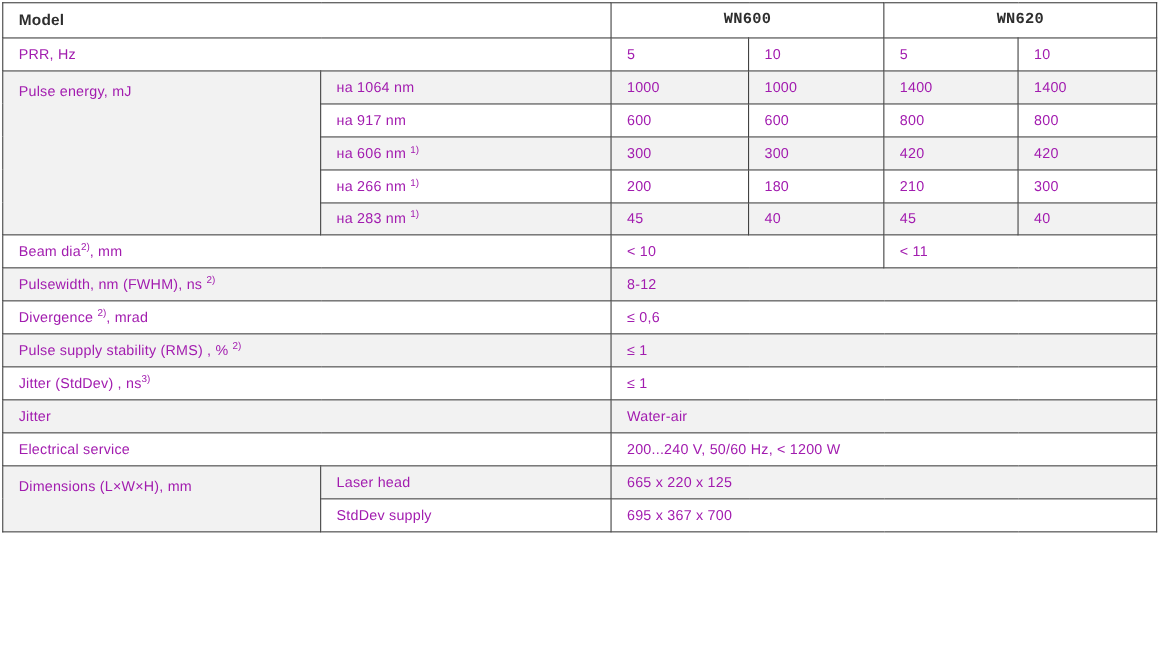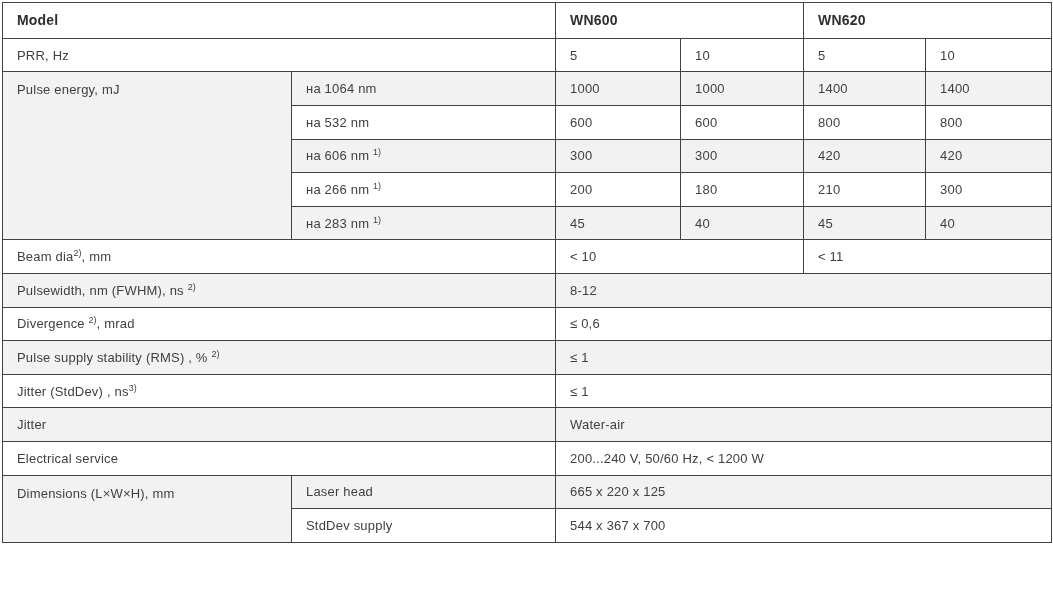--- a/index.html
+++ b/index.html
@@ -5,39 +5,39 @@
   * { box-sizing: border-box; }
   html, body {
     margin: 0; padding: 0;
     width: 1053px; height: 601px;
     background: #ffffff;
     font-family: "Liberation Sans", "DejaVu Sans", sans-serif;
   }
   table.spec {
     position: absolute;
     top: 2px; left: 2px;
-    width: 1049px; height: 541px;
+    width: 1049px; height: 482px;
     border-collapse: collapse;
     table-layout: fixed;
   }
   td {
     border: 1.5px solid #424242;
     padding: 0 14px;
     font-size: 13px;
     letter-spacing: 0.2px;
-    color: #404040;
+    color: #a21caf;
     vertical-align: middle;
     white-space: nowrap;
     overflow: hidden;
     background: #ffffff;
   }
   tr.g td { background: #f2f2f2; }
   td.forceg { background: #f2f2f2; }
   td.hdr { font-weight: 700; font-size: 14px; color: #2e2e2e; }
-  td.hdr-center { text-align: left; }
+  td.hdr-center { text-align: center; font-family: Liberation Mono, monospace; }
   td.span-label { vertical-align: top; padding-top: 10px; }
   sup {
     font-size: 9px;
     letter-spacing: 0;
     vertical-align: super;
     line-height: 0;
   }
 </style>
 </head>
 <body>
@@ -69,21 +69,21 @@
 
   <tr class="g">
     <td rowspan="5" class="forceg span-label">Pulse energy, mJ</td>
     <td><span>на 1064 nm</span> <sup></sup></td>
     <td>1000</td>
     <td>1000</td>
     <td>1400</td>
     <td>1400</td>
   </tr>
   <tr>
-    <td><span>на 532 nm</span> <sup></sup></td>
+    <td><span>на 917 nm</span> <sup></sup></td>
     <td>600</td>
     <td>600</td>
     <td>800</td>
     <td>800</td>
   </tr>
   <tr class="g">
     <td><span>на 606 nm</span> <sup>1)</sup></td>
     <td>300</td>
     <td>300</td>
     <td>420</td>
@@ -140,16 +140,16 @@
     <td colspan="4">200...240 V, 50/60 Hz, &lt; 1200 W</td>
   </tr>
 
   <tr class="g">
     <td rowspan="2" class="forceg span-label">Dimensions (L×W×H), mm</td>
     <td>Laser head</td>
     <td colspan="4">665 x 220 x 125</td>
   </tr>
   <tr>
     <td>StdDev supply</td>
-    <td colspan="4">544 x 367 x 700</td>
+    <td colspan="4">695 x 367 x 700</td>
   </tr>
 </tbody>
   </table>
 
 </body></html>

